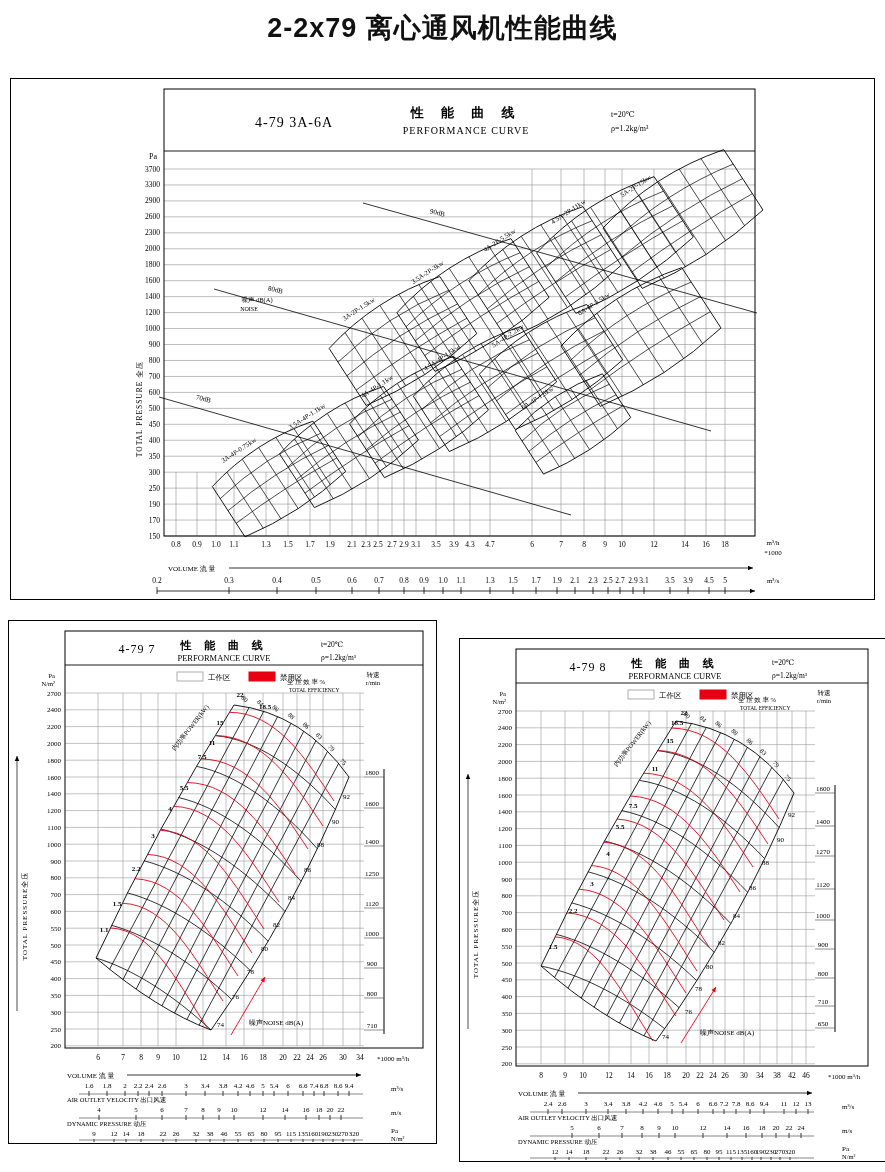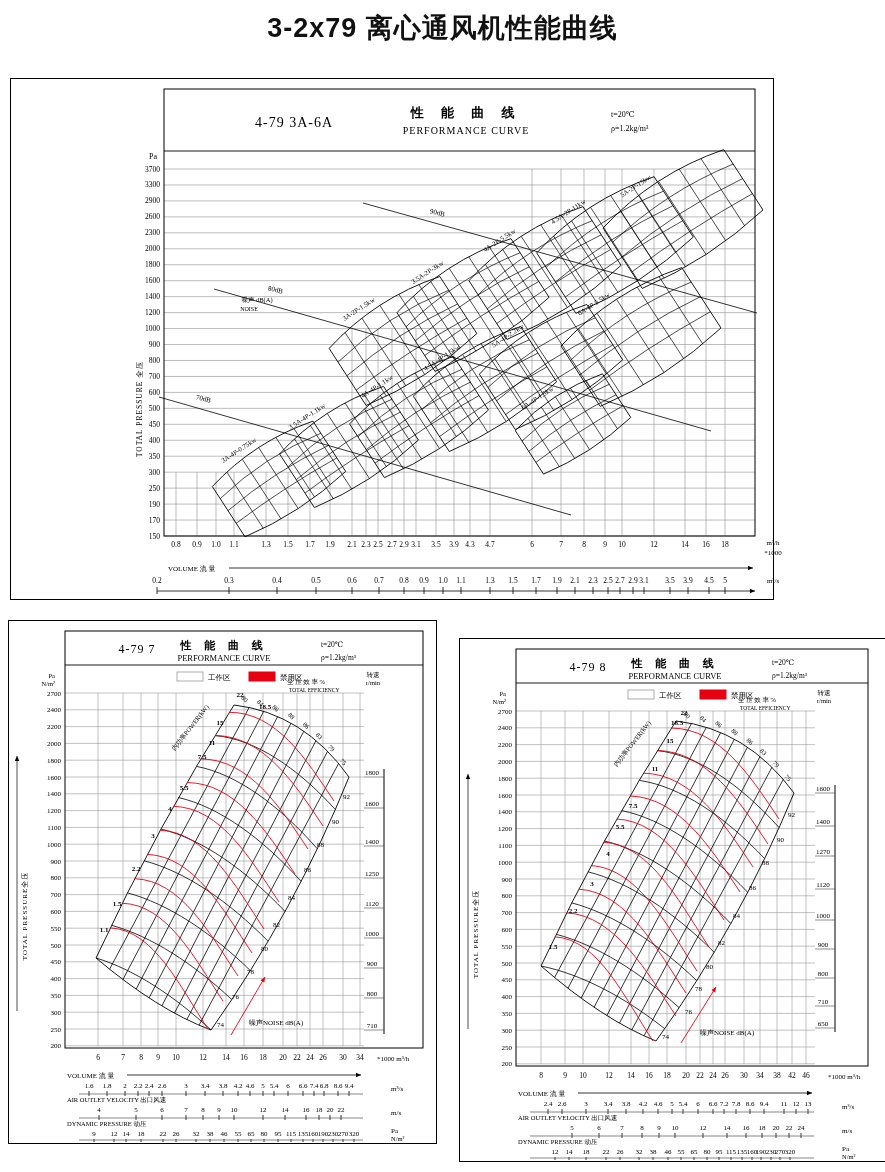--- a/index.html
+++ b/index.html
@@ -1,31 +1,31 @@
 <!DOCTYPE html>
 <html><head>
 <meta charset="utf-8">
 <style>
   html,body{margin:0;padding:0;background:#fff;}
   .page{position:relative;width:885px;height:1172px;background:#fff;overflow:hidden;
         font-family:"Liberation Serif","DejaVu Serif",serif;}
   .page-title{position:absolute;top:10px;left:0;width:885px;text-align:center;margin:0;
         font-family:"Liberation Sans","DejaVu Sans",sans-serif;font-size:27px;font-weight:bold;color:#111;letter-spacing:1px;}
   .panel{position:absolute;background:#fff;border:1px solid #000;box-sizing:border-box;}
-  .panel-top{left:10px;top:78px;width:764px;height:522px;}
+  .panel-top{left:10px;top:78px;width:865px;height:522px;}
   .panel-bl{left:8px;top:620px;width:429px;height:524px;}
   .panel-br{left:459px;top:638px;width:472px;height:524px;}
   svg{display:block;}
   svg text{font-family:"Liberation Serif","DejaVu Serif",serif;fill:#000;}
 </style>
 </head>
 <body>
 
 <div class="page">
-  <h1 class="page-title">3-2x79 离心通风机性能曲线</h1>
+  <h1 class="page-title">2-2x79 离心通风机性能曲线</h1>
 
   <div class="panel panel-top">
     <svg id="chart-top" width="863" height="520" viewBox="0 0 863 520">
         <g>
           <line x1="153" y1="90" x2="744" y2="90" stroke="#909090" stroke-width="0.6"></line>
           <line x1="153" y1="105.957" x2="744" y2="105.957" stroke="#909090" stroke-width="0.6"></line>
           <line x1="153" y1="121.914" x2="744" y2="121.914" stroke="#909090" stroke-width="0.6"></line>
           <line x1="153" y1="137.871" x2="744" y2="137.871" stroke="#909090" stroke-width="0.6"></line>
           <line x1="153" y1="153.828" x2="744" y2="153.828" stroke="#909090" stroke-width="0.6"></line>
           <line x1="153" y1="169.785" x2="744" y2="169.785" stroke="#909090" stroke-width="0.6"></line>

